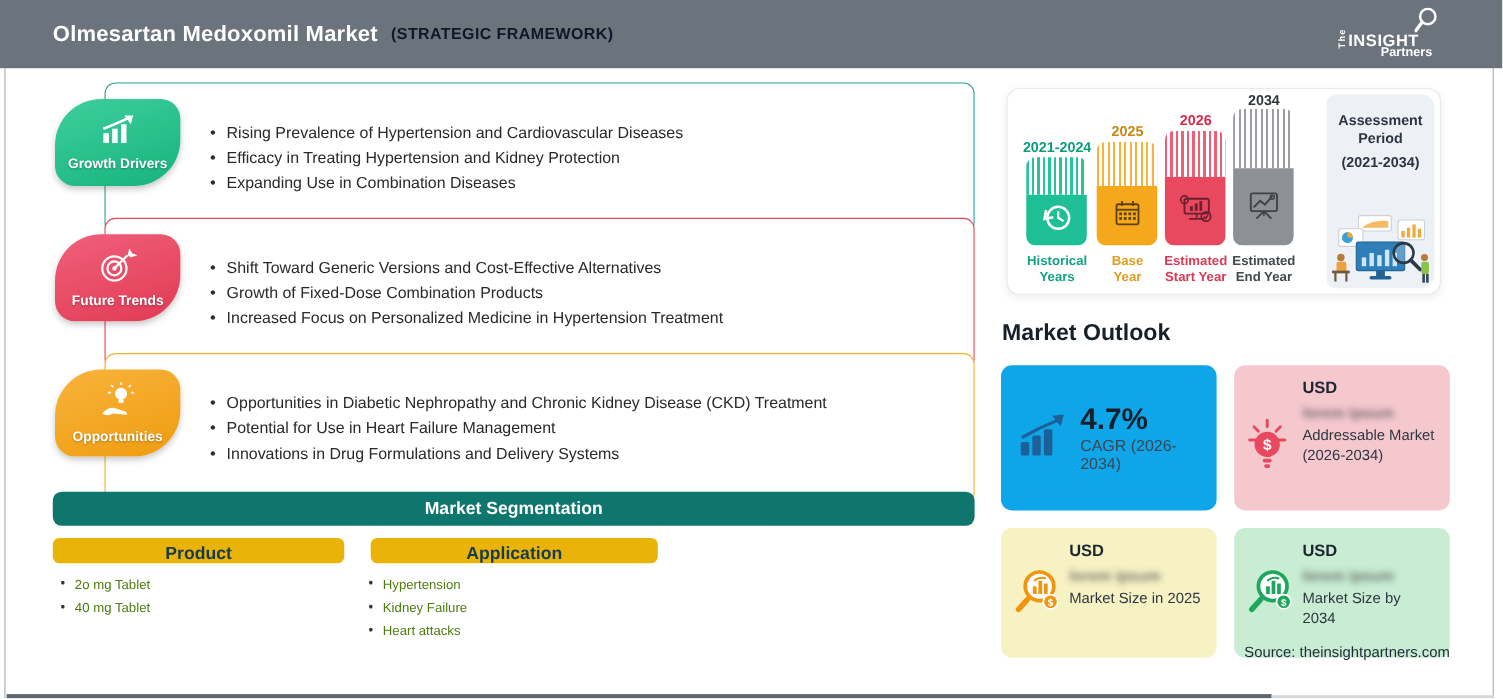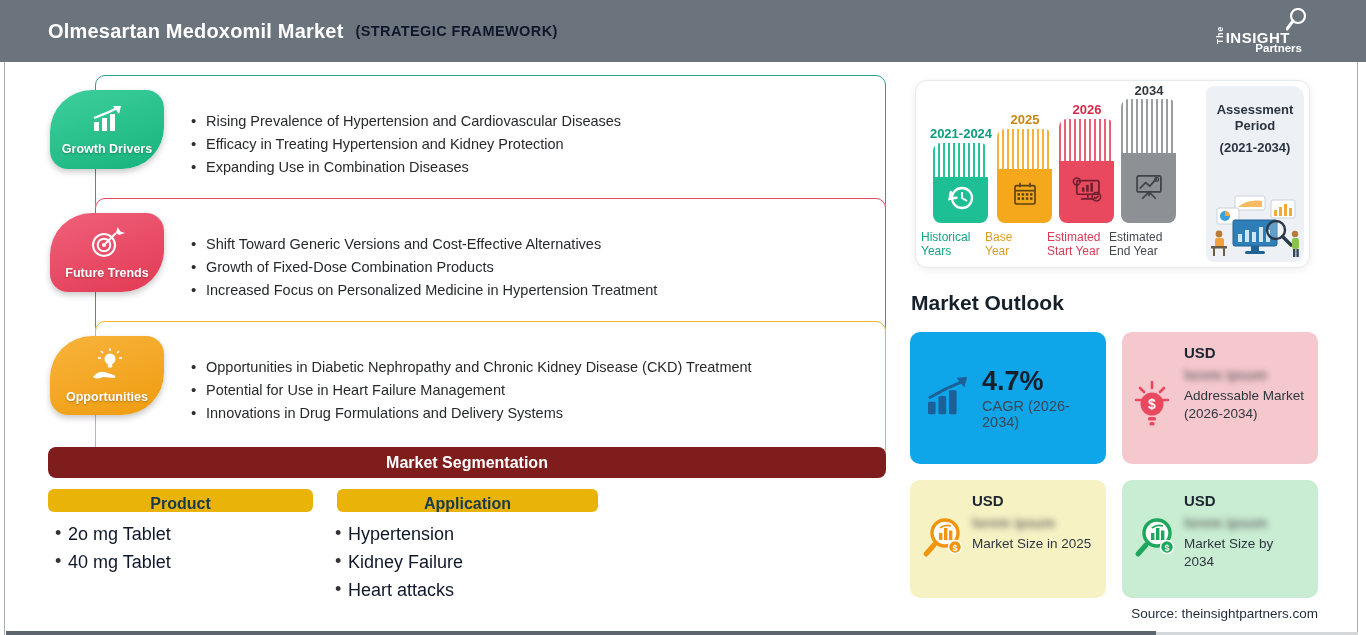--- a/index.html
+++ b/index.html
@@ -38,30 +38,30 @@
   .badge{position:absolute;left:50px;width:114px;height:79px;border-radius:42px 18px 42px 18px;
          display:flex;flex-direction:column;align-items:center;justify-content:center;
          box-shadow:0 3px 6px rgba(0,0,0,.22);}
   .badge-label{color:#fff;font-size:12.5px;font-weight:bold;margin-top:2px;
                text-shadow:0 1px 2px rgba(0,0,0,.3);}
   .badge-drivers{top:90px;background:linear-gradient(160deg,#3ecf9d,#16b37d);}
   .badge-trends{top:213px;background:linear-gradient(160deg,#f0607a,#e23a54);}
   .badge-opps{top:336px;background:linear-gradient(160deg,#f8b33c,#ef9c0f);}
 
   
-  .seg-bar{position:absolute;top:447px;left:48px;width:838px;height:31px;background:#7f1d1d;
+  .seg-bar{position:absolute;top:447px;left:48px;width:838px;height:31px;background:#0f766e;
            border-radius:8px;color:#fff;font-size:16px;font-weight:bold;text-align:center;
            line-height:31px;}
   .seg-col-hdr{position:absolute;top:489px;height:23px;background:#eab308;border-radius:6px;
                color:#173a4d;font-size:16px;font-weight:bold;text-align:center;line-height:29px;}
   .seg-col-hdr.product{left:48px;width:265px;}
   .seg-col-hdr.application{left:337px;width:261px;}
   .seg-list{position:absolute;top:524px;margin:0;padding:0;list-style:none;}
   .seg-list.product{left:55px;} .seg-list.application{left:335px;}
-  .seg-list li{position:relative;padding-left:13px;font-size:18px;color:#0f172a;margin-bottom:7px;}
+  .seg-list li{position:relative;padding-left:13px;font-size:12px;color:#4d7c0f;margin-bottom:7px;}
   .seg-list li::before{content:"\2022";position:absolute;left:0;top:-1px;color:#333;}
 
   
   .tl-card{position:absolute;left:915px;top:80px;width:393px;height:186px;background:#fff;
            border:1px solid #e7eaec;border-radius:12px;box-shadow:0 2px 8px rgba(0,0,0,.07);}
   .tbar{position:absolute;bottom:44px;width:55px;}
   .tbar .stripes{position:absolute;top:0;left:0;right:0;border-radius:8px 8px 0 0;background:#fff;}
   .tbar .solid{position:absolute;left:0;right:0;bottom:0;border-radius:0 0 8px 8px;
                display:flex;align-items:center;justify-content:center;}
   .tbar-0{left:17px;height:80px;} .tbar-0 .stripes{height:34px;background:repeating-linear-gradient(90deg,#27c49b 0 2px,#fff 2px 5px);}
@@ -70,21 +70,21 @@
   .tbar-1 .solid{top:40px;background:#f6a81c;}
   .tbar-2{left:143px;height:104px;} .tbar-2 .stripes{height:42px;background:repeating-linear-gradient(90deg,#ec6077 0 2px,#fff 2px 5px);}
   .tbar-2 .solid{top:42px;background:#e8495f;}
   .tbar-3{left:205px;height:124px;} .tbar-3 .stripes{height:54px;background:repeating-linear-gradient(90deg,#9a9ea3 0 2px,#fff 2px 5px);}
   .tbar-3 .solid{top:54px;background:#8d9196;}
   .tyear{position:absolute;width:90px;text-align:center;font-size:13px;font-weight:bold;}
   .tyear-0{top:45px;left:0;color:#0b9d7d;}
   .tyear-1{top:31px;left:64px;color:#c8860f;}
   .tyear-2{top:21px;left:126px;color:#d8274a;}
   .tyear-3{top:2px;left:188px;color:#32373c;}
-  .tlabel{position:absolute;top:150px;width:80px;text-align:left;font-size:12px;font-weight:normal;line-height:13.5px;}
+  .tlabel{position:absolute;top:150px;width:80px;text-align:center;font-size:12px;font-weight:bold;line-height:13.5px;}
   .tlabel-0{left:5px;color:#13a384;}
   .tlabel-1{left:69px;color:#dd9e1f;}
   .tlabel-2{left:131px;color:#d93a55;}
   .tlabel-3{left:193px;color:#43484e;}
   .assess{position:absolute;left:290px;top:5px;width:98px;height:176px;background:#edf0f4;
           border-radius:8px 12px 12px 8px;text-align:center;box-sizing:border-box;padding-top:16px;}
   .assess .a1{font-size:13px;font-weight:bold;color:#2b3440;line-height:16px;}
   .assess .a2{font-size:13px;color:#2b3440;font-weight:600;margin-top:6px;}
   .assess svg{position:absolute;left:3px;bottom:4px;}
 
@@ -99,21 +99,21 @@
   .cagr-text{margin-left:10px;}
   .cagr-val{font-size:27px;font-weight:bold;color:#16202b;line-height:30px;}
   .cagr-cap{font-size:14.5px;color:#3c4652;margin-top:2px;}
   .usd-card-inner{position:absolute;left:62px;top:12px;width:122px;}
   .usd-label{font-size:15px;font-weight:bold;color:#1d2530;}
   .blur-val{font-size:14px;font-weight:bold;color:#555;filter:blur(3px);opacity:.8;
             display:block;margin:6px 0 4px;}
   .usd-cap{font-size:13.5px;color:#2e3740;line-height:18px;}
   .usd-icon{position:absolute;left:10px;top:44px;}
   .card-2025 .usd-icon,.card-2034 .usd-icon{top:34px;}
-  .source{position:absolute;right:48px;top:606px;font-size:13.5px;color:#1f2937;}
+  .source{position:absolute;right:48px;top:585px;font-size:13.5px;color:#1f2937;}
 </style>
 </head>
 <body>
 
 <div id="page">
 
   <div class="header">
     <span class="hdr-title">Olmesartan Medoxomil Market</span>
     <span class="hdr-sub">(STRATEGIC FRAMEWORK)</span>
     <div class="logo">

